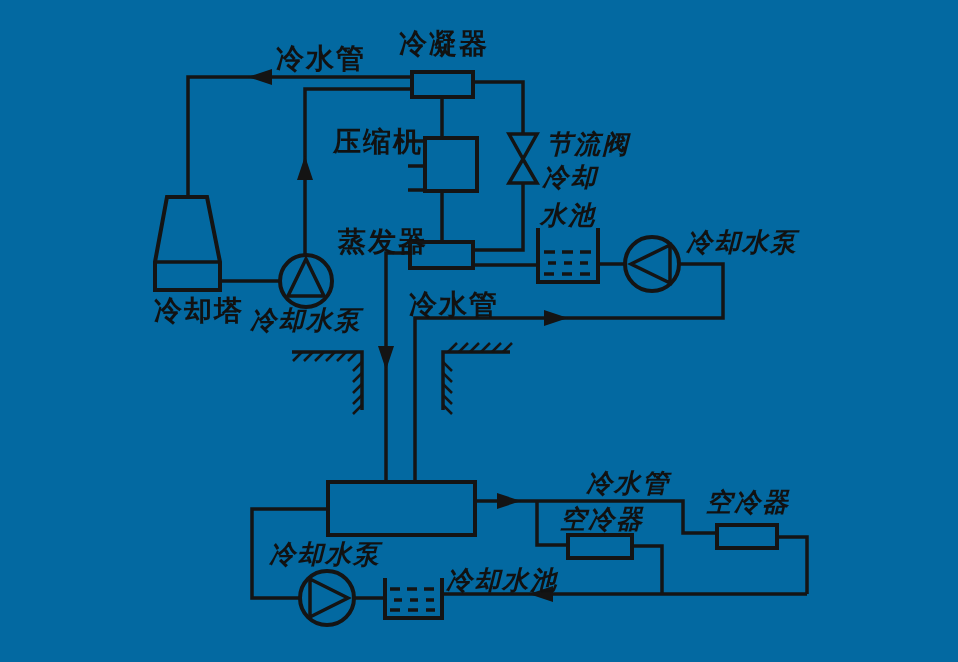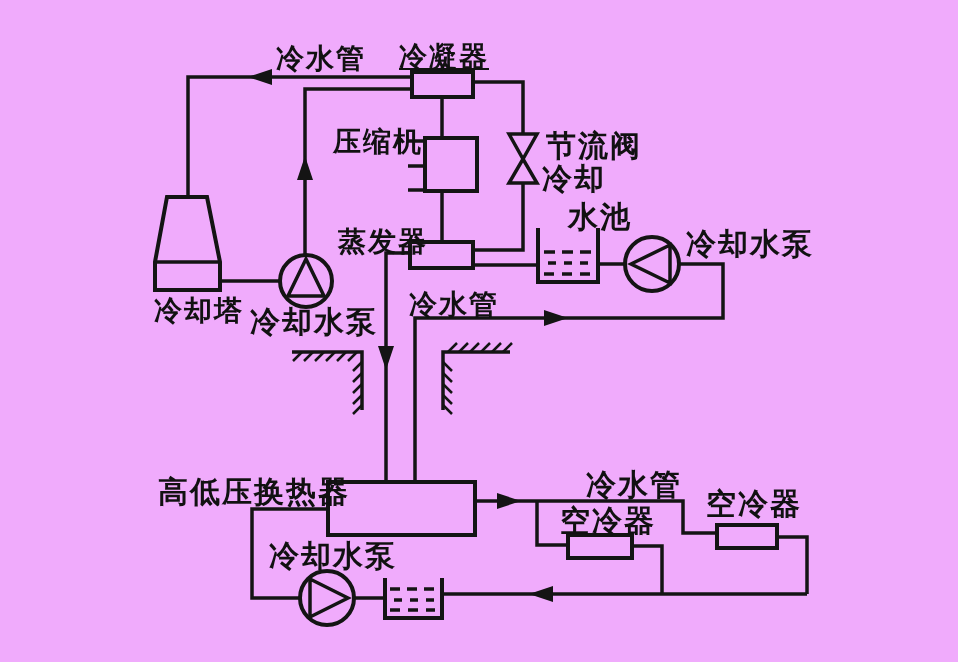--- a/index.html
+++ b/index.html
@@ -1,25 +1,25 @@
 <!DOCTYPE html>
 <html><head>
 <meta charset="utf-8">
 <style>
   html,body{margin:0;padding:0;background:#fff;}
   #stage{
-    position:relative;width:958px;height:662px;background:#f0abfc;
+    position:relative;width:958px;height:662px;background:#0369a1;
     font-family:"Liberation Sans","DejaVu Sans",sans-serif;overflow:hidden;
   }
   #schematic{position:absolute;left:0;top:0;}
   .lbl{
     position:absolute;color:#111;font-weight:bold;white-space:nowrap;
     font-size:28px;letter-spacing:2px;line-height:1.0;
   }
-  .lbl.small{font-size:30px;}
+  .lbl.small{font-size:26px;font-style:italic;}
 </style>
 </head>
 <body>
 
 <div id="stage">
 
   <svg id="schematic" width="958" height="662" viewBox="0 0 958 662" fill="none" stroke="#141414" stroke-width="3.5">
 
     <path d="M412,77 L188,77 L188,197"></path>
     <polygon points="248,77 272,69 272,85" fill="#141414" stroke="none"></polygon>
@@ -85,29 +85,29 @@
     <path d="M390,589 L437,589" stroke-dasharray="10 7"></path>
     <path d="M394,600 L437,600" stroke-dasharray="8 8"></path>
     <path d="M390,610 L435,610" stroke-dasharray="10 8"></path>
     <circle cx="327" cy="598" r="27" stroke-width="4"></circle>
     <polygon points="348,598 310,579 310,617" stroke-width="3.5"></polygon>
     <path d="M354,598 L385,598"></path>
     <path d="M300,598 L252,598 L252,509 L328,509"></path>
   </svg>
 
   <div class="lbl" style="left:276px;top:45px;">冷水管</div>
-  <div class="lbl" style="left:399px;top:43px;text-decoration:underline;">冷凝器</div>
+  <div class="lbl" style="left:399px;top:30px;">冷凝器</div>
   <div class="lbl" style="left:333px;top:128px;">压缩机</div>
   <div class="lbl small" style="left:546px;top:131px;">节流阀</div>
   <div class="lbl small" style="left:542px;top:164px;">冷却</div>
-  <div class="lbl small" style="left:568px;top:202px;text-align:center;">水池</div>
+  <div class="lbl small" style="left:540px;top:202px;text-align:center;">水池</div>
   <div class="lbl small" style="left:686px;top:229px;">冷却水泵</div>
   <div class="lbl" style="left:338px;top:228px;">蒸发器</div>
   <div class="lbl" style="left:154px;top:297px;">冷却塔</div>
   <div class="lbl small" style="left:250px;top:307px;">冷却水泵</div>
   <div class="lbl" style="left:409px;top:291px;">冷水管</div>
-  <div class="lbl small" style="left:158px;top:477px;">高低压换热器</div>
   <div class="lbl small" style="left:586px;top:470px;">冷水管</div>
   <div class="lbl small" style="left:560px;top:506px;">空冷器</div>
   <div class="lbl small" style="left:706px;top:489px;">空冷器</div>
   <div class="lbl small" style="left:269px;top:541px;">冷却水泵</div>
+  <div class="lbl small" style="left:446px;top:567px;">冷却水池</div>
 
 </div>
 
 </body></html>

